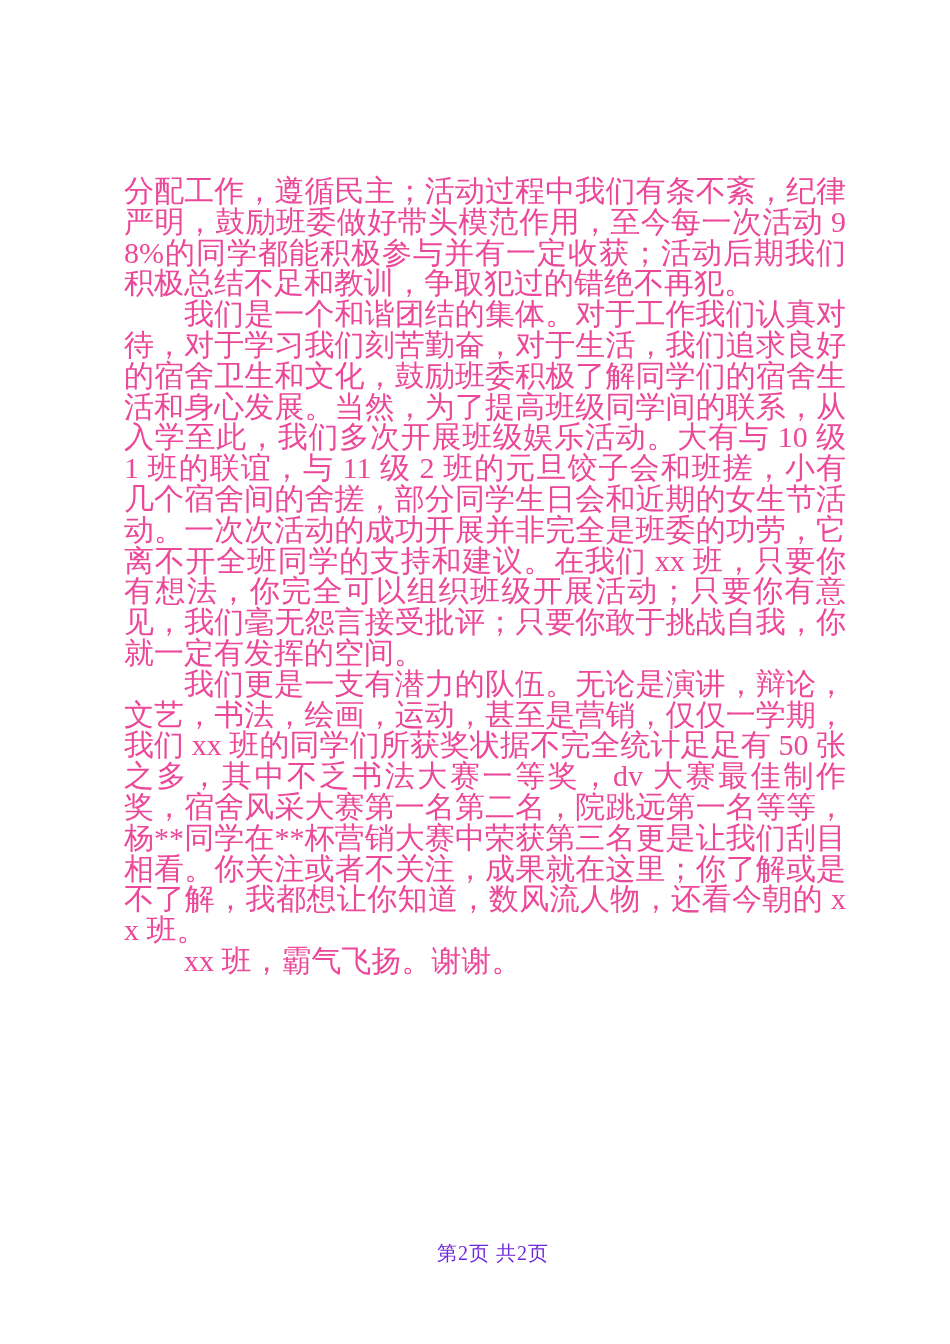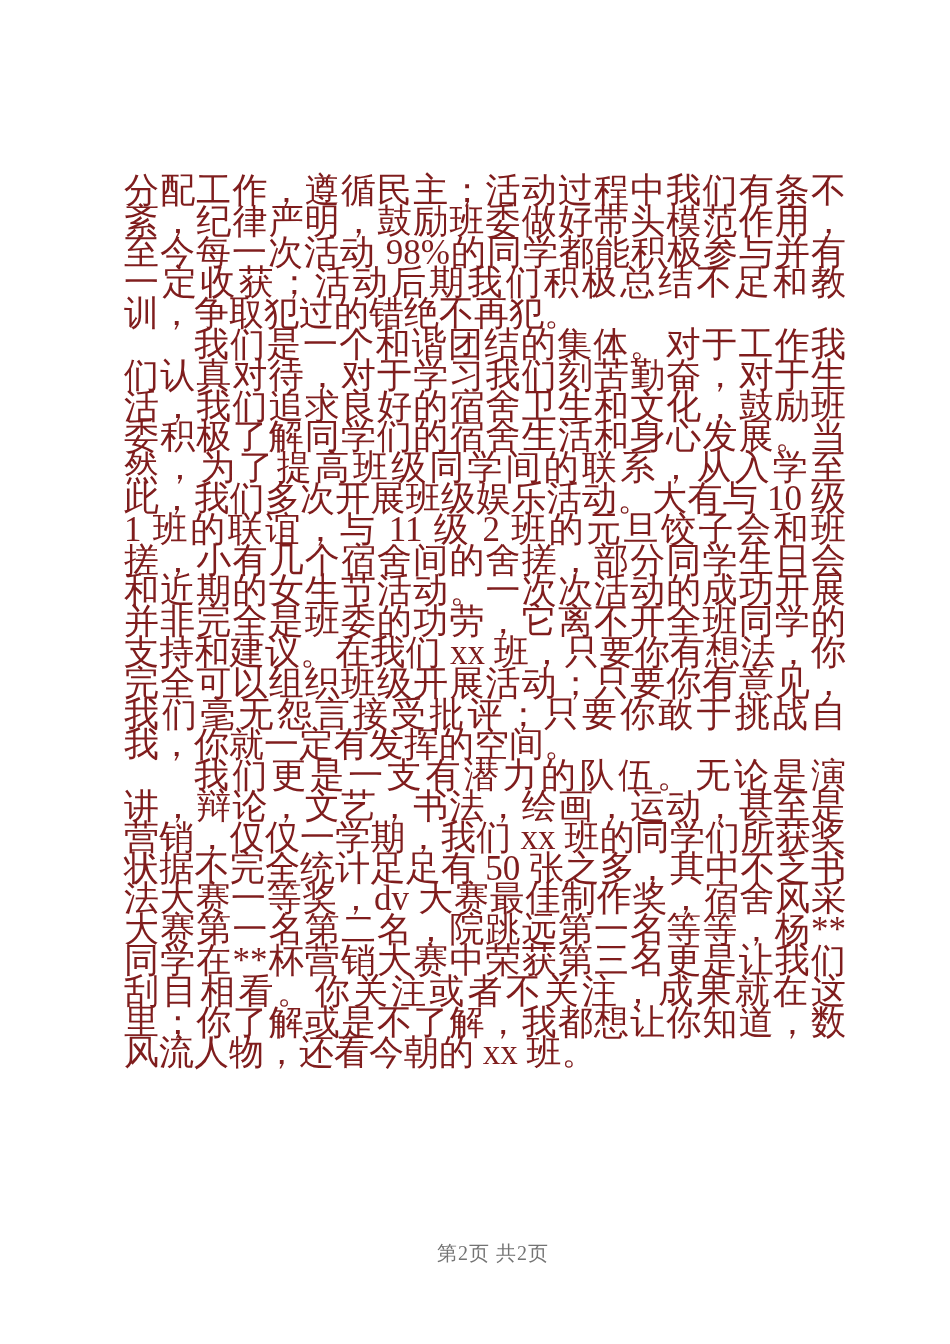--- a/index.html
+++ b/index.html
@@ -17,48 +17,49 @@
     width: 950px;
     height: 1344px;
     background: #ffffff;
     overflow: hidden;
   }
   .body-text {
     position: absolute;
     left: 124px;
     top: 176px;
     width: 722px;
-    color: #7f1d1d;
-    font-size: 35px;
+    color: #ec4899;
+    font-size: 30px;
     line-height: 30.8px;
     text-align: justify;
     text-justify: inter-character;
   }
   .para {
     margin: 0;
     padding: 0;
     text-indent: 2em;
     word-break: break-all;
   }
   .para.no-indent {
     text-indent: 0;
   }
   .page-footer {
     position: absolute;
     left: 437px;
     top: 1240px;
-    color: #737373;
+    color: #6d28d9;
     font-size: 20px;
     letter-spacing: 1px;
     white-space: nowrap;
   }
 </style>
 </head>
 <body>
 
 <div class="page">
   <div class="body-text">
     <p class="para no-indent">分配工作，遵循民主；活动过程中我们有条不紊，纪律严明，鼓励班委做好带头模范作用，至今每一次活动 98%的同学都能积极参与并有一定收获；活动后期我们积极总结不足和教训，争取犯过的错绝不再犯。</p>
     <p class="para">我们是一个和谐团结的集体。对于工作我们认真对待，对于学习我们刻苦勤奋，对于生活，我们追求良好的宿舍卫生和文化，鼓励班委积极了解同学们的宿舍生活和身心发展。当然，为了提高班级同学间的联系，从入学至此，我们多次开展班级娱乐活动。大有与 10 级 1 班的联谊，与 11 级 2 班的元旦饺子会和班搓，小有几个宿舍间的舍搓，部分同学生日会和近期的女生节活动。一次次活动的成功开展并非完全是班委的功劳，它离不开全班同学的支持和建议。在我们 xx 班，只要你有想法，你完全可以组织班级开展活动；只要你有意见，我们毫无怨言接受批评；只要你敢于挑战自我，你就一定有发挥的空间。</p>
     <p class="para">我们更是一支有潜力的队伍。无论是演讲，辩论，文艺，书法，绘画，运动，甚至是营销，仅仅一学期，我们 xx 班的同学们所获奖状据不完全统计足足有 50 张之多，其中不乏书法大赛一等奖，dv 大赛最佳制作奖，宿舍风采大赛第一名第二名，院跳远第一名等等，杨**同学在**杯营销大赛中荣获第三名更是让我们刮目相看。你关注或者不关注，成果就在这里；你了解或是不了解，我都想让你知道，数风流人物，还看今朝的 xx 班。</p>
+    <p class="para">xx 班，霸气飞扬。谢谢。</p>
   </div>
   <div class="page-footer">第2页 共2页</div>
 </div>
 
 </body></html>

